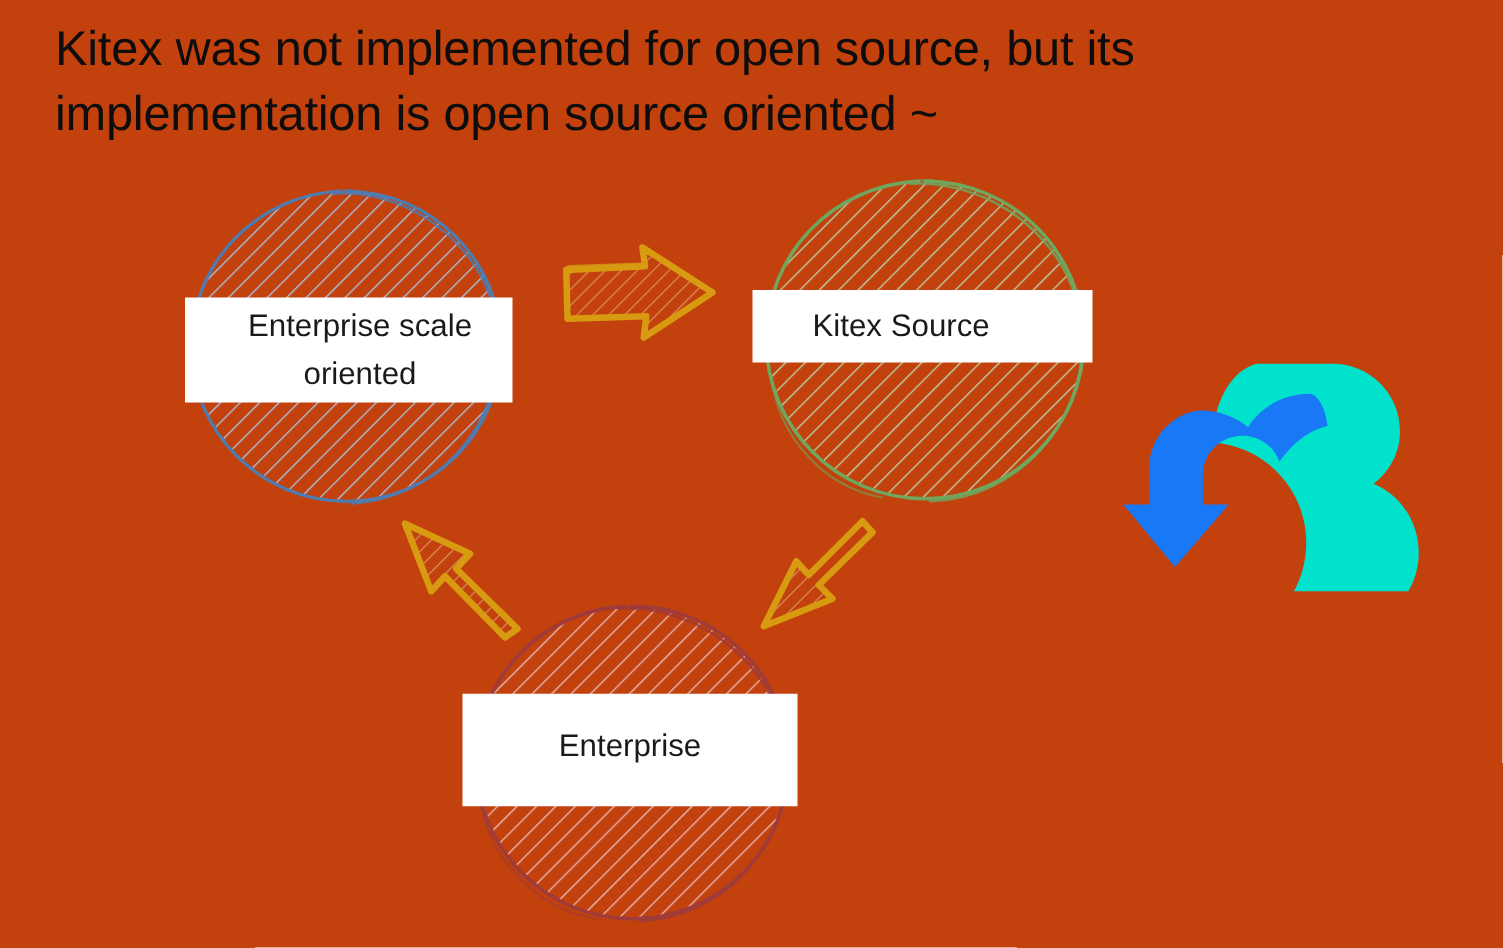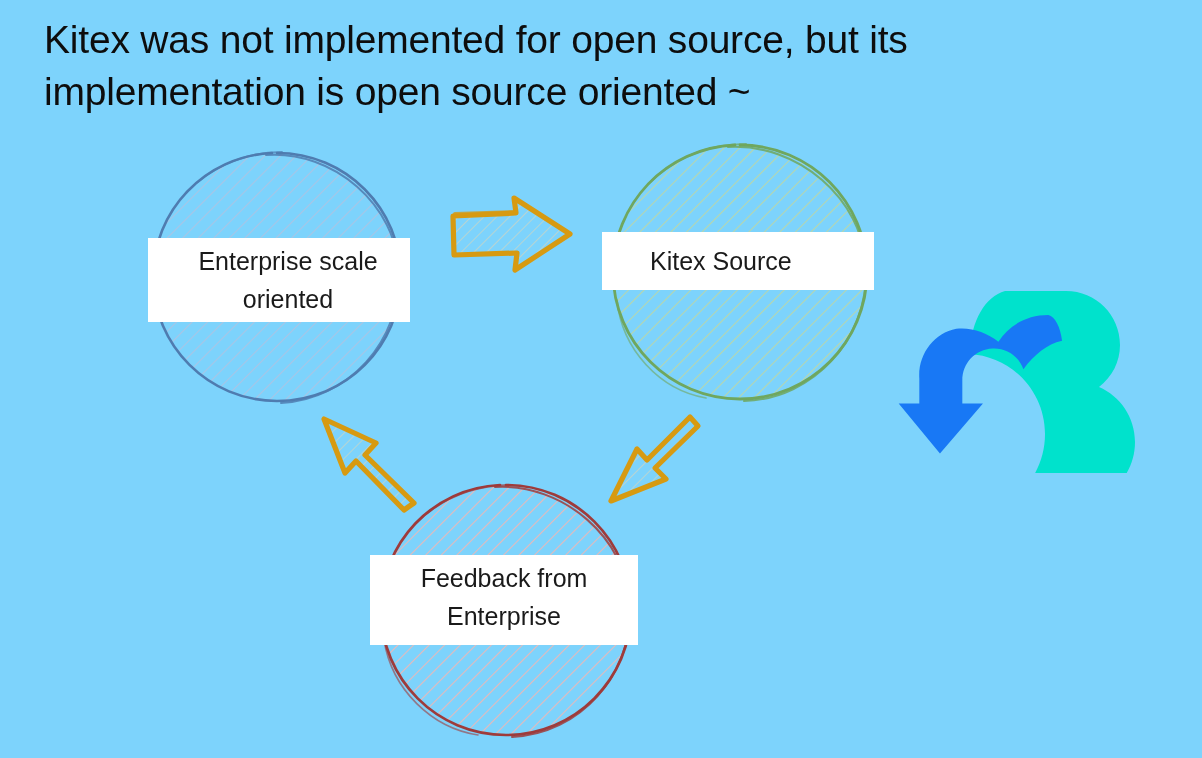--- a/index.html
+++ b/index.html
@@ -13,21 +13,21 @@
     height: 758px;
     overflow: hidden;
     font-family: "Liberation Sans", sans-serif;
     position: relative;
   }
   #slide {
     position: absolute;
     left: 0; top: 0;
     width: 1202px;
     height: 758px;
-    background: #7dd3fc;
+    background: #c2410c;
     overflow: hidden;
   }
 
   
   #title {
     position: absolute;
     left: 44px;
     top: 14px;
     width: 1080px;
     font-size: 39px;
@@ -212,21 +212,20 @@
   <div class="node-label" id="label-blue">
     <span>Enterprise scale</span>
     <span>oriented</span>
   </div>
 
   <div class="node-label" id="label-green">
     <span>Kitex Source</span>
   </div>
 
   <div class="node-label center" id="label-red">
-    <span>Feedback from</span>
     <span>Enterprise</span>
     <span class="clip-remnant">partner</span>
   </div>
 
   <div id="logo">
     <svg width="260" height="190" viewBox="0 0 260 190" xmlns="http://www.w3.org/2000/svg">
 
       <g>
         <path d="M125 8
                  L186 8

